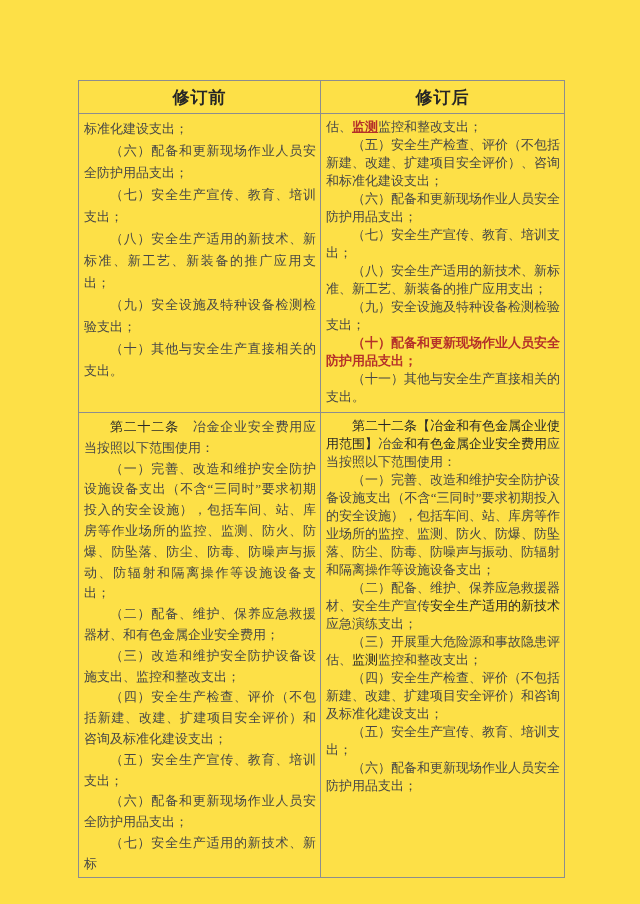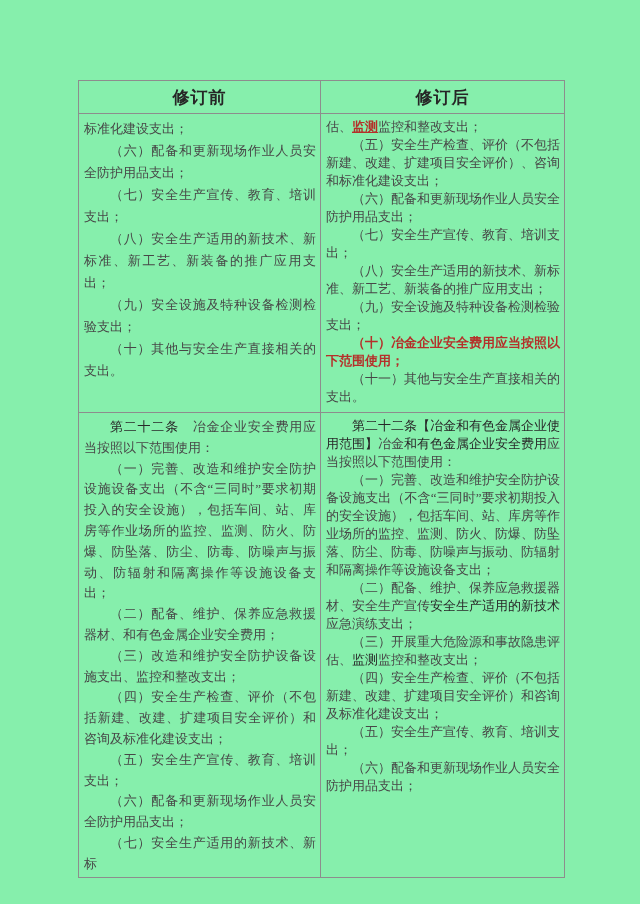--- a/index.html
+++ b/index.html
@@ -4,21 +4,21 @@
 <style>
   html, body {
     margin: 0;
     padding: 0;
     background: #ffffff;
   }
   .page {
     position: relative;
     width: 640px;
     height: 904px;
-    background: #86efac;
+    background: #fde047;
     font-family: "Liberation Serif", "DejaVu Serif", serif;
     overflow: hidden;
   }
   .rev-table {
     position: absolute;
     left: 78px;
     top: 80px;
     width: 486px;
     border-collapse: collapse;
     table-layout: fixed;
@@ -94,21 +94,21 @@
             <p class="para indent"><span>（九）安全设施及特种设备检测检验支出；</span></p>
             <p class="para indent"><span>（十）其他与安全生产直接相关的支出。</span></p>
           </td>
         <td class="cell h-r1 lh-r1-after">
             <p class="para"><span>估、</span><span class="seg-red-underline">监测</span><span>监控和整改支出；</span></p>
             <p class="para indent"><span>（五）安全生产检查、评价（不包括新建、改建、扩建项目安全评价）、咨询和标准化建设支出；</span></p>
             <p class="para indent"><span>（六）配备和更新现场作业人员安全防护用品支出；</span></p>
             <p class="para indent"><span>（七）安全生产宣传、教育、培训支出；</span></p>
             <p class="para indent"><span>（八）安全生产适用的新技术、新标准、新工艺、新装备的推广应用支出；</span></p>
             <p class="para indent"><span>（九）安全设施及特种设备检测检验支出；</span></p>
-            <p class="para indent"><span class="seg-red">（十）冶金企业安全费用应当按照以下范围使用；</span></p>
+            <p class="para indent"><span class="seg-red">（十）配备和更新现场作业人员安全防护用品支出；</span></p>
             <p class="para indent"><span>（十一）其他与安全生产直接相关的支出。</span></p>
           </td>
       </tr>
       <tr>
         <td class="cell h-r2 lh-r2-before">
             <p class="para indent"><span class="seg-bold">第二十二条</span><span>　冶金企业安全费用应当按照以下范围使用：</span></p>
             <p class="para indent"><span>（一）完善、改造和维护安全防护设施设备支出（不含“三同时”要求初期投入的安全设施），包括车间、站、库房等作业场所的监控、监测、防火、防爆、防坠落、防尘、防毒、防噪声与振动、防辐射和隔离操作等设施设备支出；</span></p>
             <p class="para indent"><span>（二）配备、维护、保养应急救援器材、和有色金属企业安全费用；</span></p>
             <p class="para indent"><span>（三）改造和维护安全防护设备设施支出、监控和整改支出；</span></p>
             <p class="para indent"><span>（四）安全生产检查、评价（不包括新建、改建、扩建项目安全评价）和咨询及标准化建设支出；</span></p>

